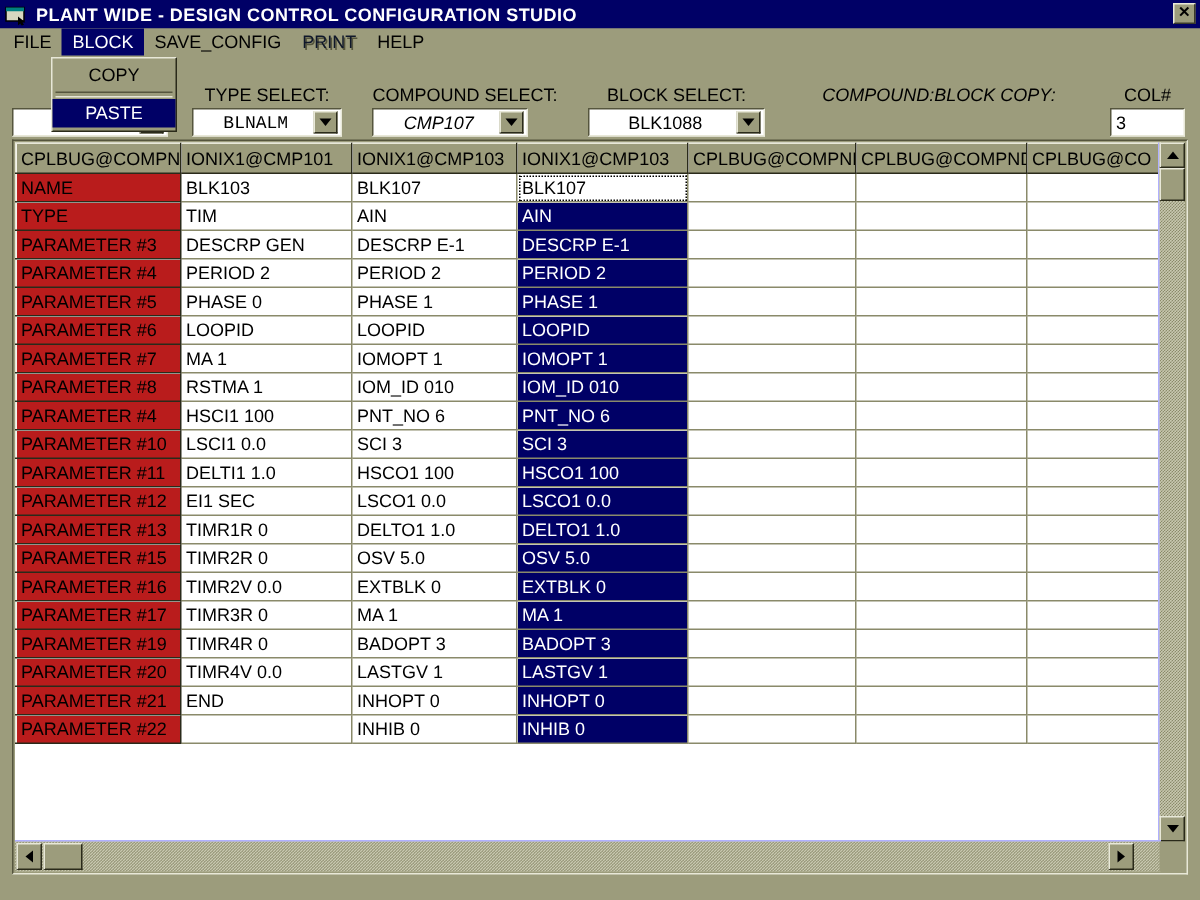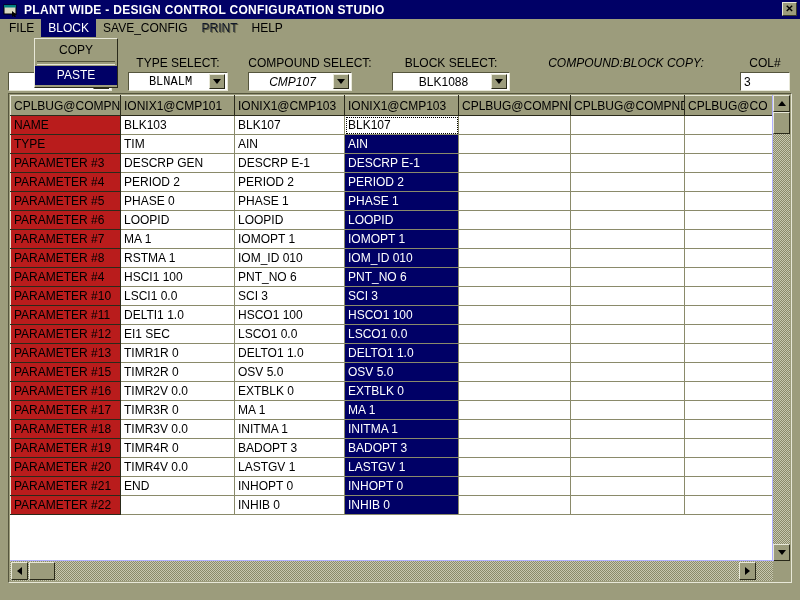--- a/index.html
+++ b/index.html
@@ -601,29 +601,20 @@
             <tr>
               <td class="rowhead">PARAMETER #17</td>
               <td>TIMR3R 0</td>
               <td>MA 1</td>
               <td class="selected">MA 1</td>
               <td></td>
               <td></td>
               <td></td>
             </tr>
             <tr>
-              <td class="rowhead">PARAMETER #18</td>
-              <td>TIMR3V 0.0</td>
-              <td>INITMA 1</td>
-              <td class="selected">INITMA 1</td>
-              <td></td>
-              <td></td>
-              <td></td>
-            </tr>
-            <tr>
               <td class="rowhead">PARAMETER #19</td>
               <td>TIMR4R 0</td>
               <td>BADOPT 3</td>
               <td class="selected">BADOPT 3</td>
               <td></td>
               <td></td>
               <td></td>
             </tr>
             <tr>
               <td class="rowhead">PARAMETER #20</td>

